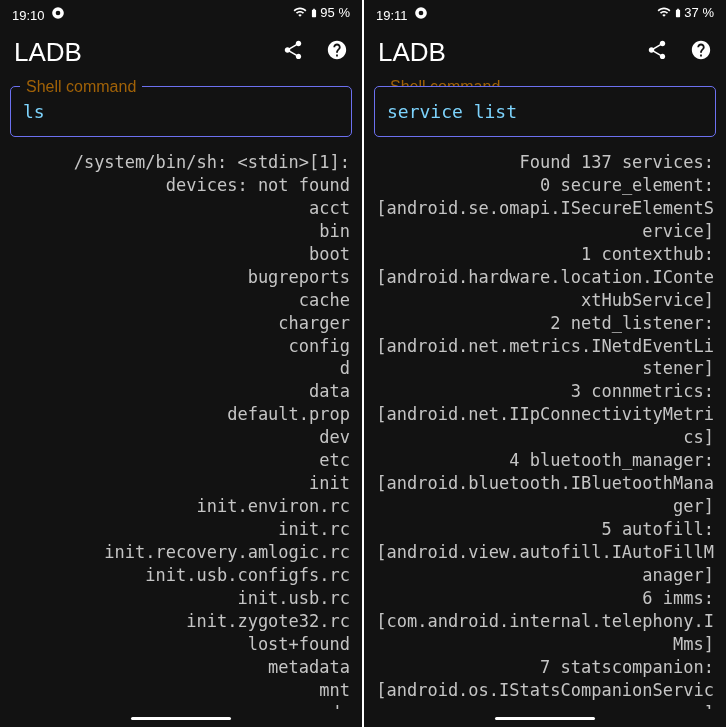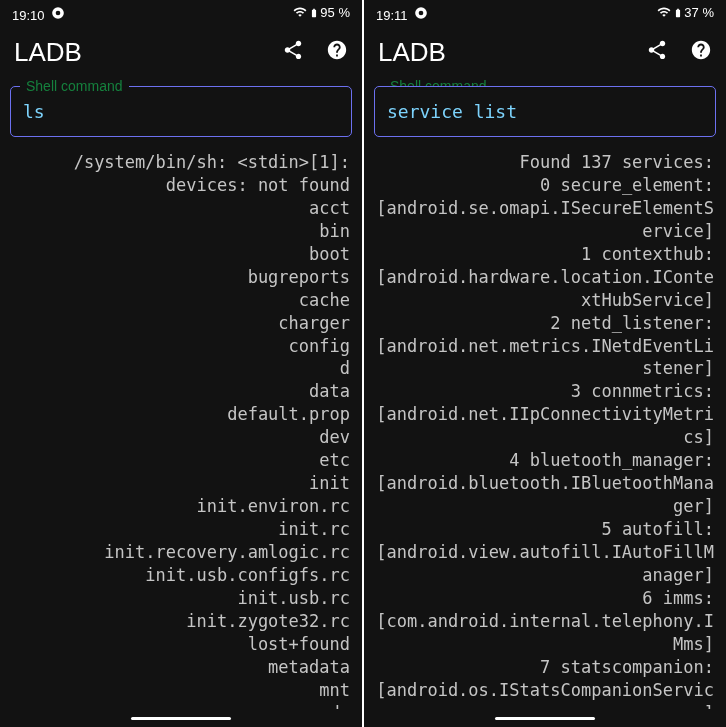--- a/index.html
+++ b/index.html
@@ -75,22 +75,22 @@
       font-family: monospace;
       font-size: 18px;
       outline: none;
     }
     .input-label {
       position: absolute;
       top: -8px;
       left: 10px;
       background: #121212;
       padding: 0 6px;
-      color: #15803d;
-      font-size: 14px;
+      color: #a16207;
+      font-size: 16px;
     }
     .terminal-output {
       flex: 1;
       padding: 6px 12px;
       color: #c5c5c5;
       font-family: monospace;
       font-size: 17px;
       line-height: 1.35;
       white-space: pre-wrap;
       word-break: break-word;

